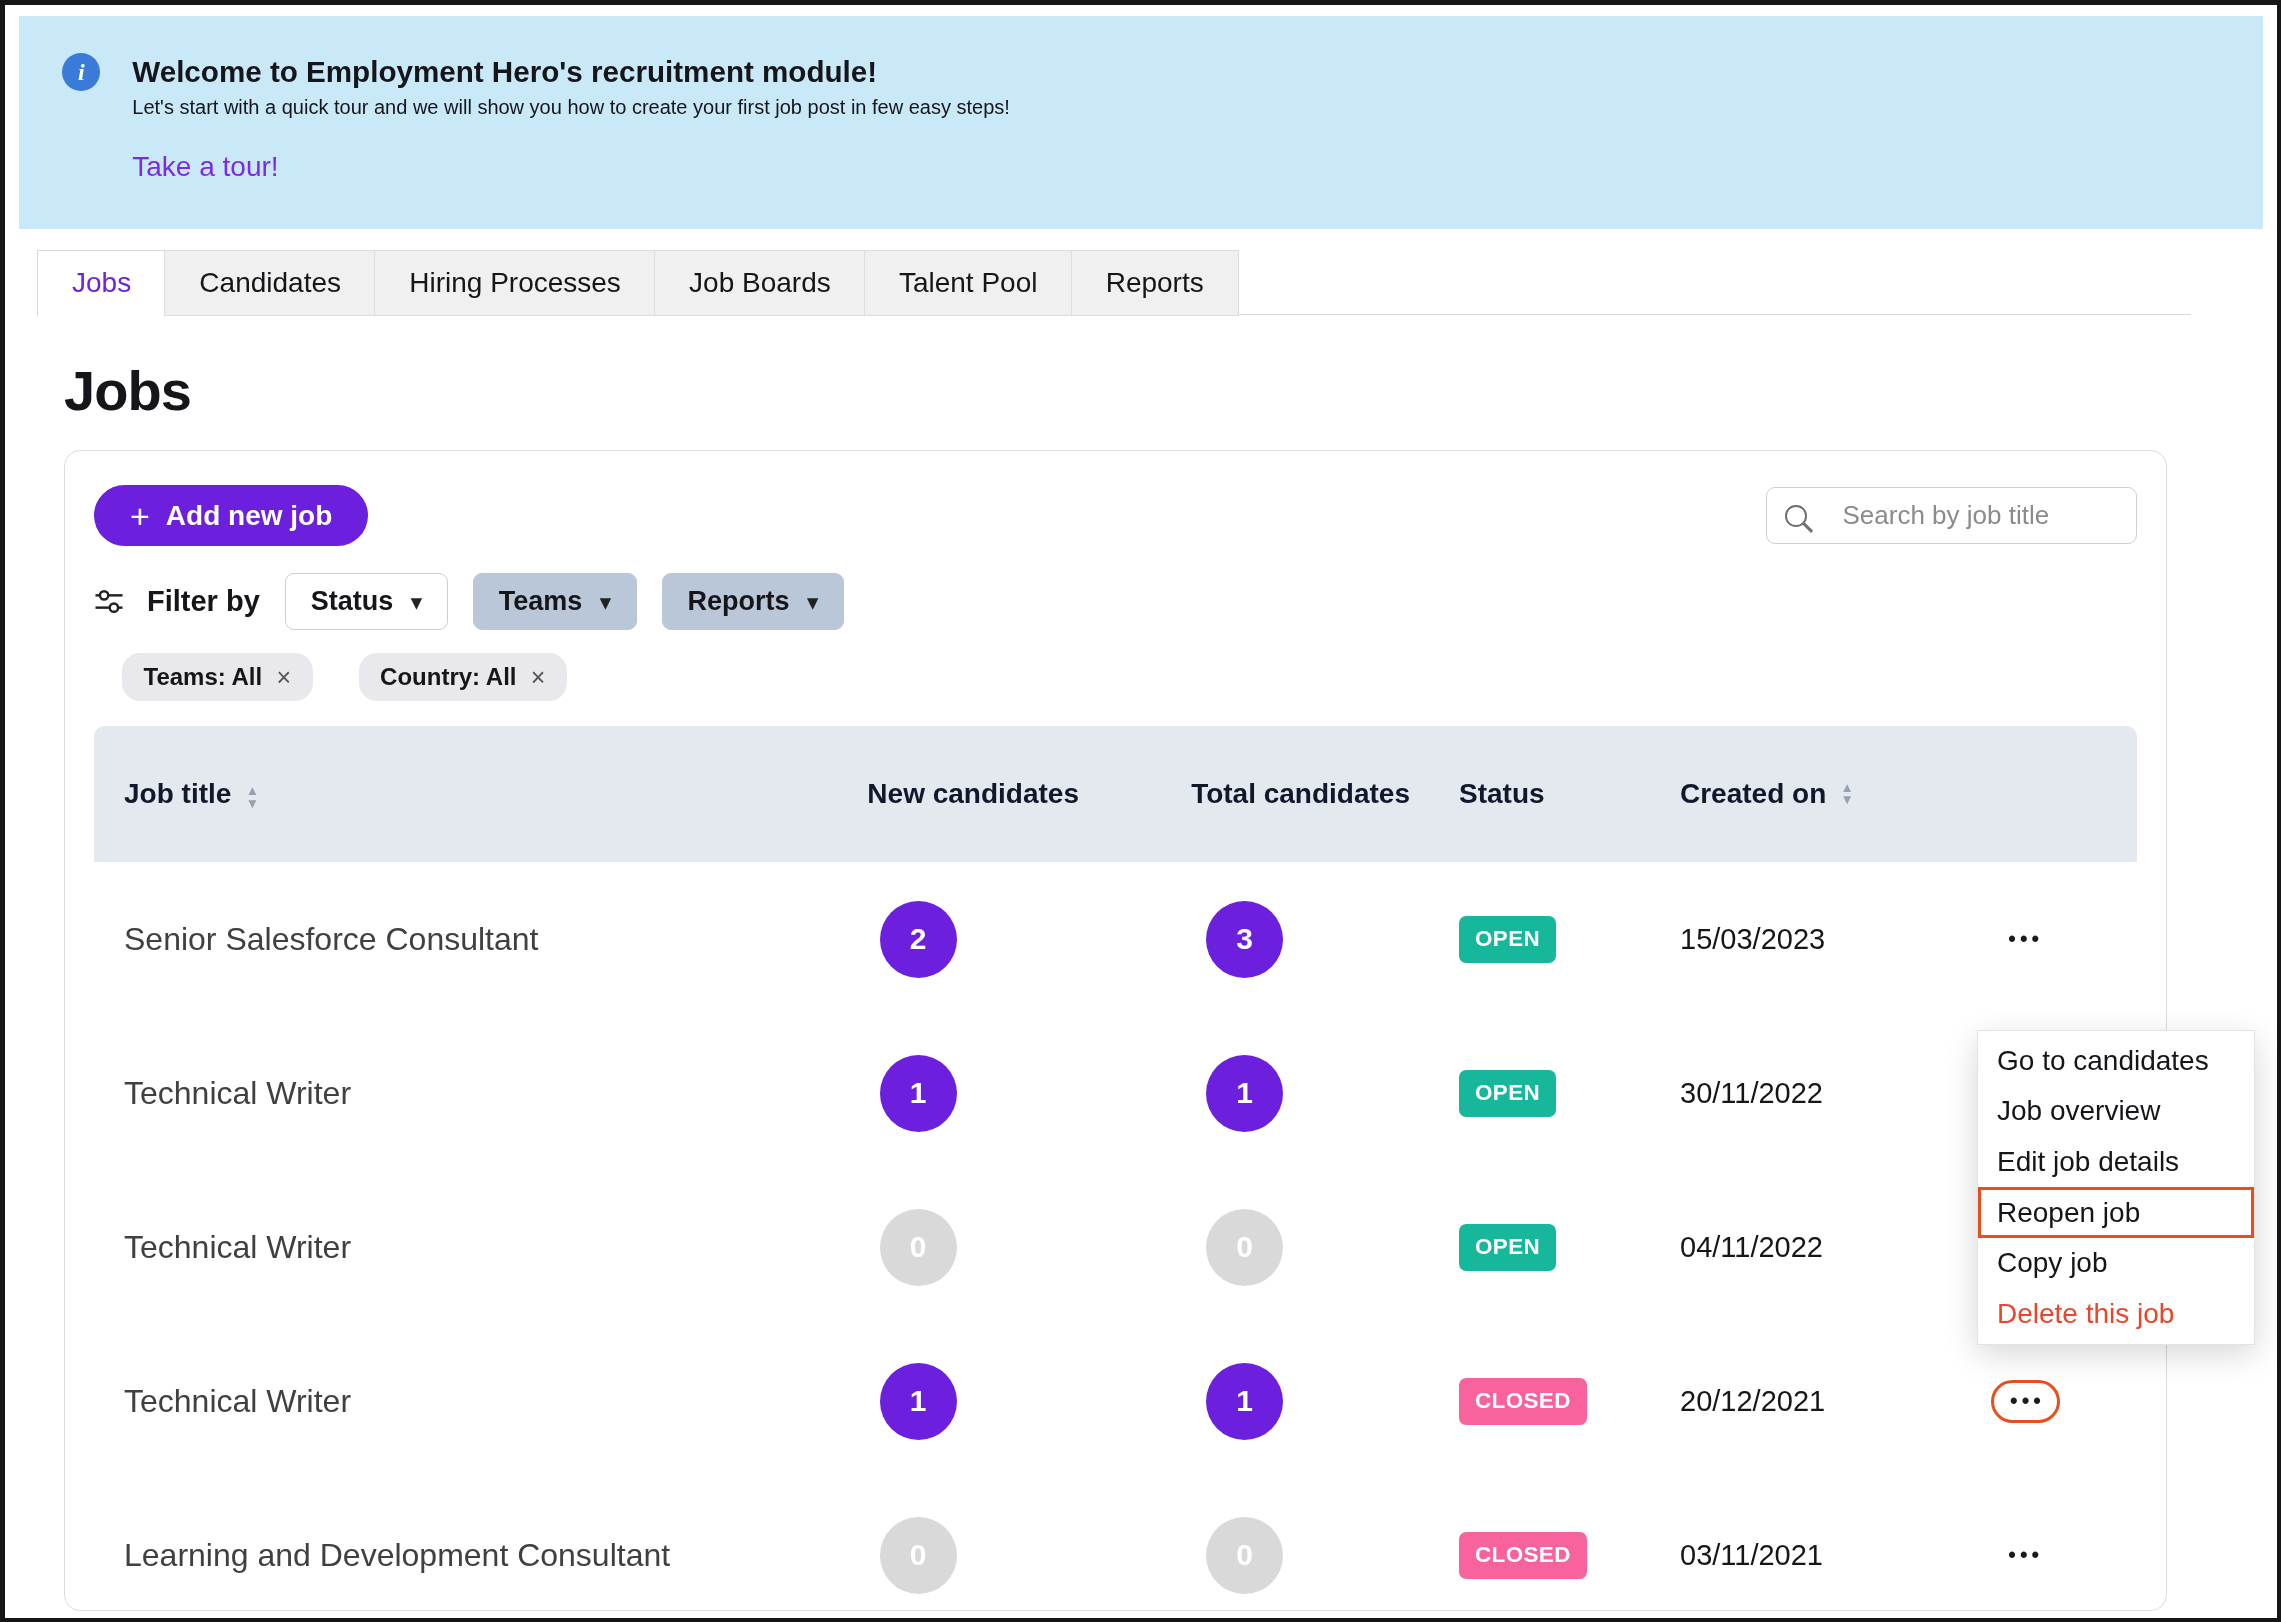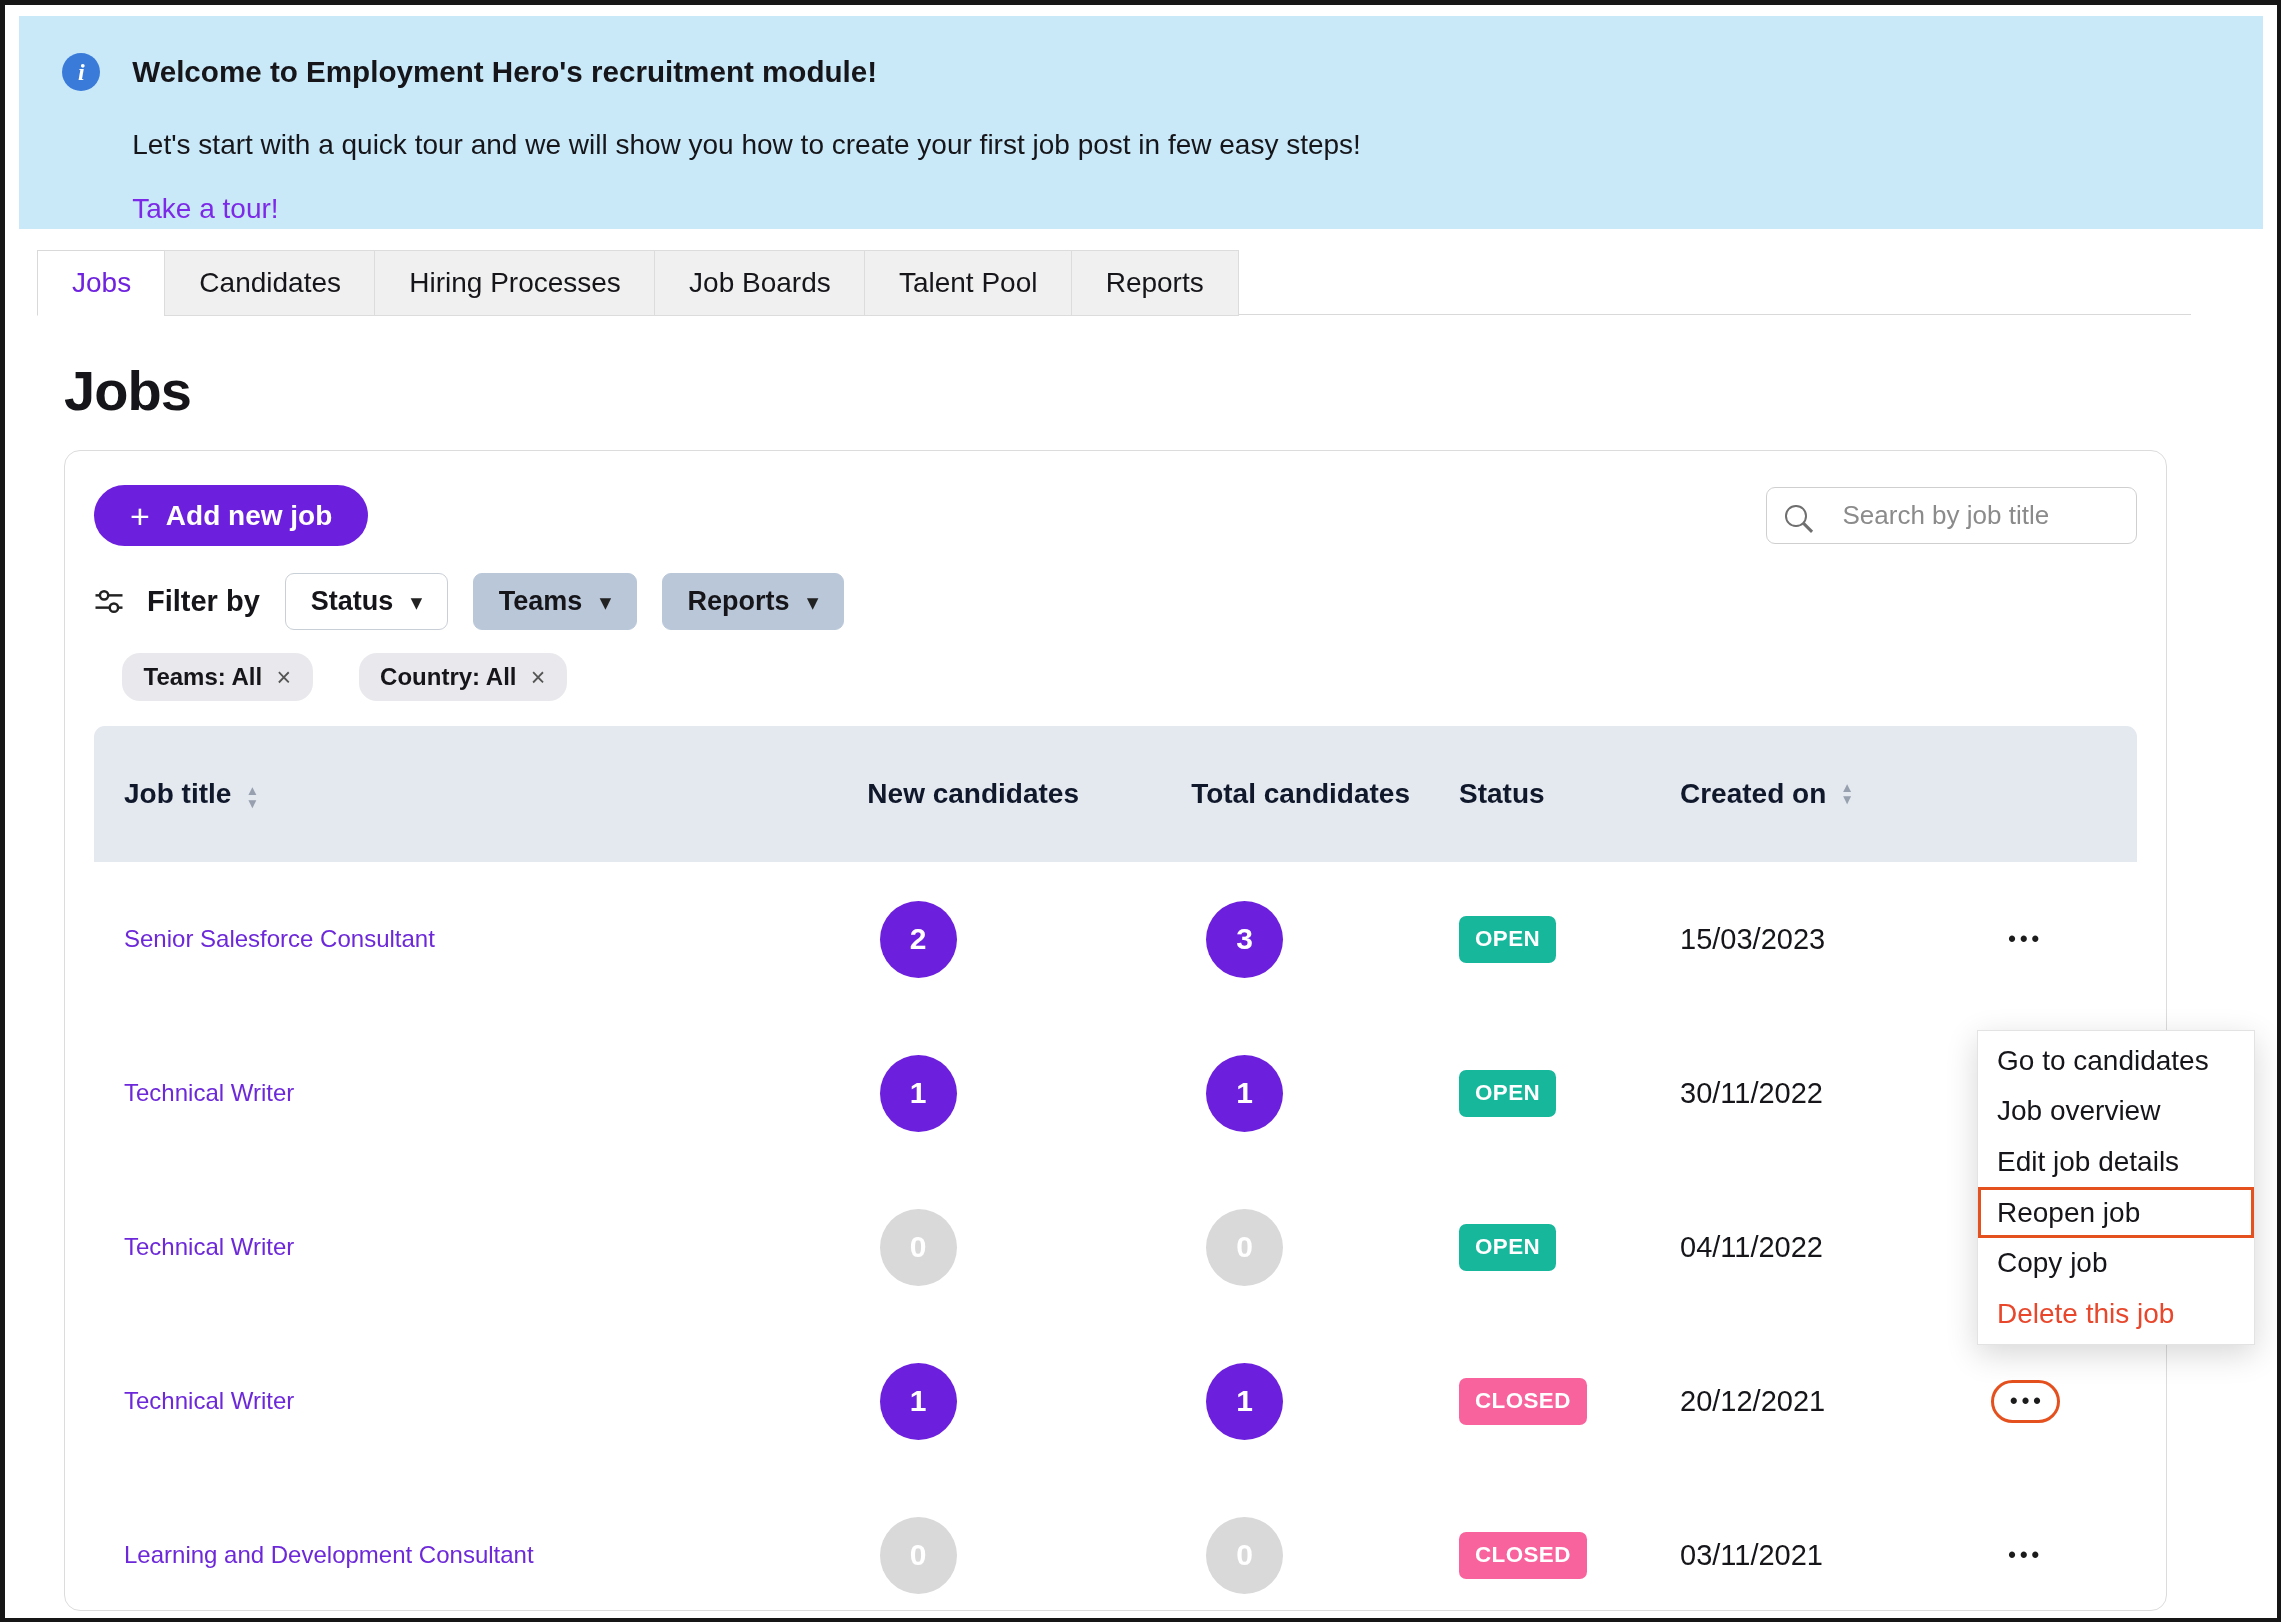--- a/index.html
+++ b/index.html
@@ -13,21 +13,21 @@
   
   .banner { margin: 10.7px 14.3px 0; height: 213px; background: #c9e9f9; padding: 36px 43px 0; }
   .banner-row { display: flex; gap: 32px; align-items: flex-start; }
   .info-icon {
     width: 38px; height: 38px; border-radius: 50%; background: #3a7bd9; color: #fff;
     display: flex; align-items: center; justify-content: center;
     font-size: 24px; font-weight: bold; font-style: italic; flex: none; margin-top: 1.8px;
     font-family: "Liberation Serif", serif;
   }
   .banner-title { font-size: 29.6px; font-weight: bold; padding-top: 3.6px; }
-  .banner-sub { font-size: 28px; margin-top: 40px; }
+  .banner-sub { font-size: 20px; margin-top: 7px; }
   .banner-link { font-size: 28px; color: #7d2ae8; margin-top: 32px; display: inline-block; cursor: pointer; }
 
   
   .tabs { display: flex; margin: 21.5px 86px 0 32px; border-bottom: 1.8px solid #d9d9d9; }
   .tab {
     padding: 0 34px; height: 66px; display: flex; align-items: center;
     font-size: 28px; background: #f0f0f0; border: 1.8px solid #dcdcdc;
     margin-bottom: -1.8px; cursor: pointer; white-space: nowrap;
   }
   .tab + .tab { margin-left: -1.8px; }
@@ -89,21 +89,21 @@
   }
   .th-job { padding-left: 30px; display: flex; align-items: flex-end; gap: 14.3px; }
   .th-center { text-align: right; }
   .th-status { padding-left: 49px; }
   .th-created { padding-left: 73px; display: flex; align-items: center; gap: 14.3px; }
   .th-more { text-align: center; }
   .th-more .wrap { max-width: 134px; margin: 0 auto; line-height: 1.35; }
   .sort { display: flex; flex-direction: column; color: #97a0ae; font-size: 13.4px; line-height: 12.5px; cursor: pointer; }
 
   .trow { height: 154px; background: #fff; }
-  .job-link { color: #6d28d9; font-size: 24px; padding-left: 30px; cursor: pointer; text-decoration: none; }
+  .job-link { color: #404040; font-size: 32px; padding-left: 30px; cursor: pointer; text-decoration: none; }
   .num {
     width: 77px; height: 77px; border-radius: 50%; margin: 0 auto;
     display: flex; align-items: center; justify-content: center;
     color: #fff; font-size: 30px; font-weight: bold;
   }
   .num.purple { background: #6c20dd; }
   .num.gray { background: #d9d9d9; }
   .badge {
     display: inline-block; margin-left: 49px; padding: 10.7px 16px; border-radius: 7.2px;
     color: #fff; font-size: 22.4px; font-weight: bold; letter-spacing: 0.4px;

